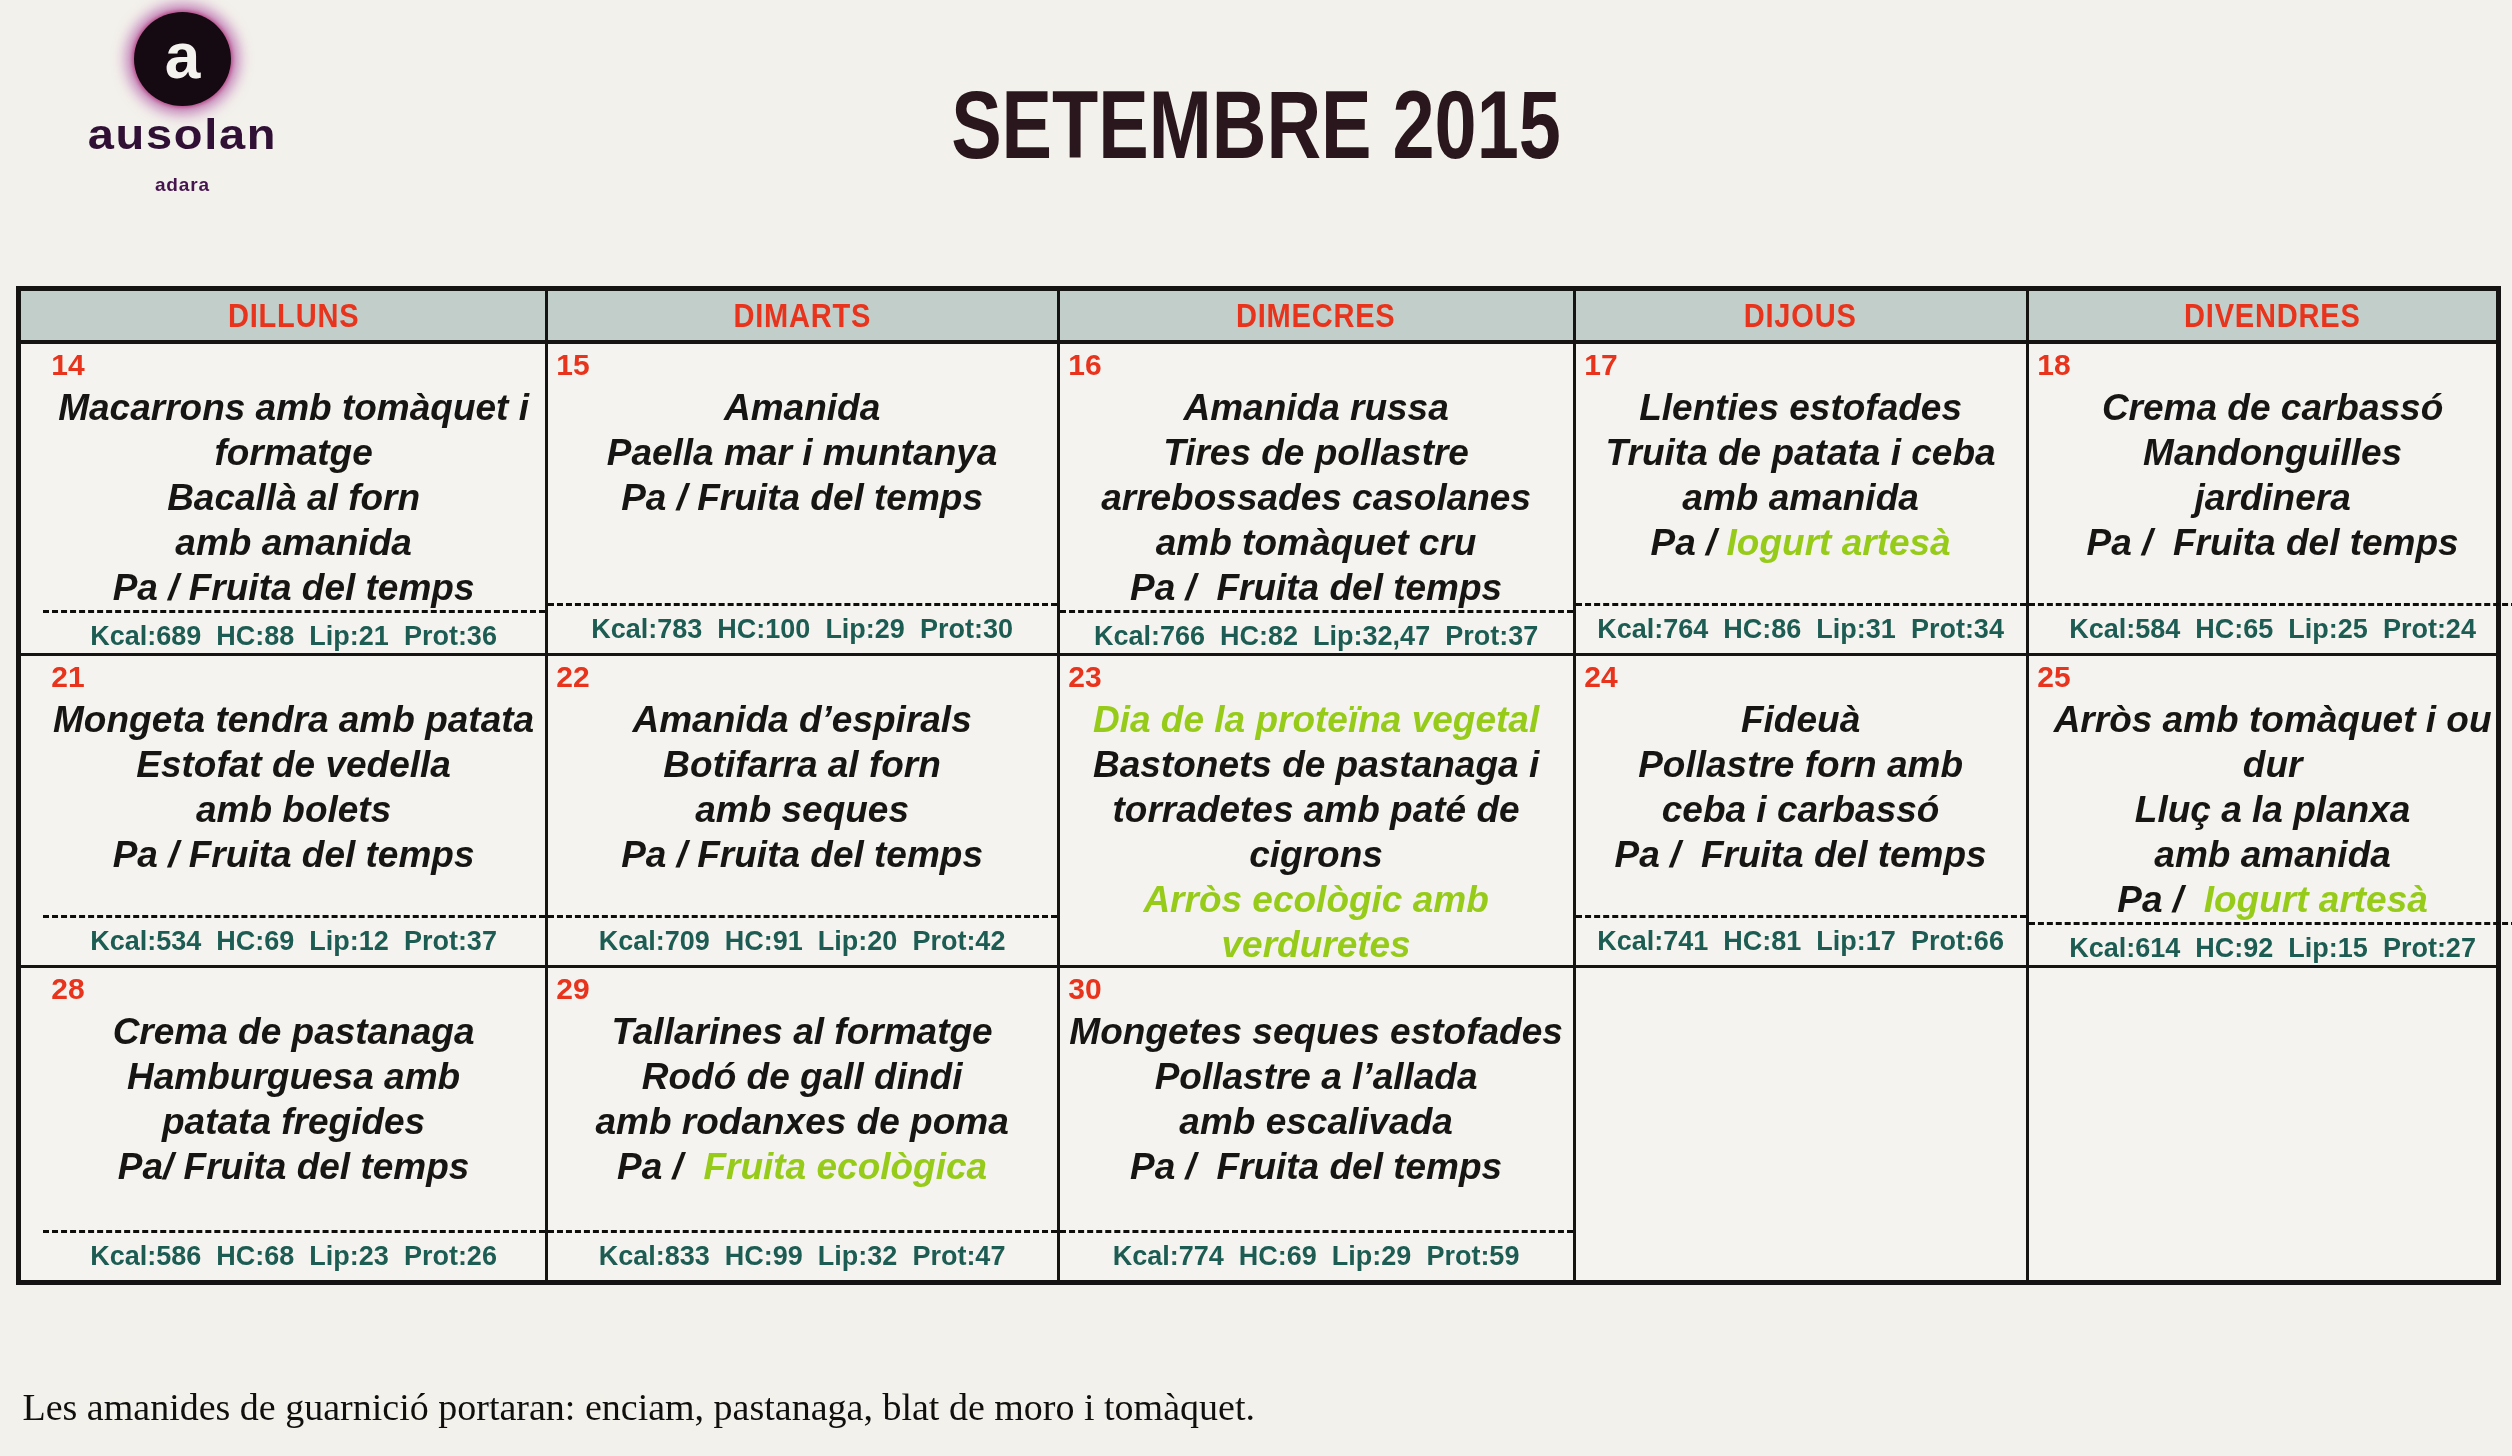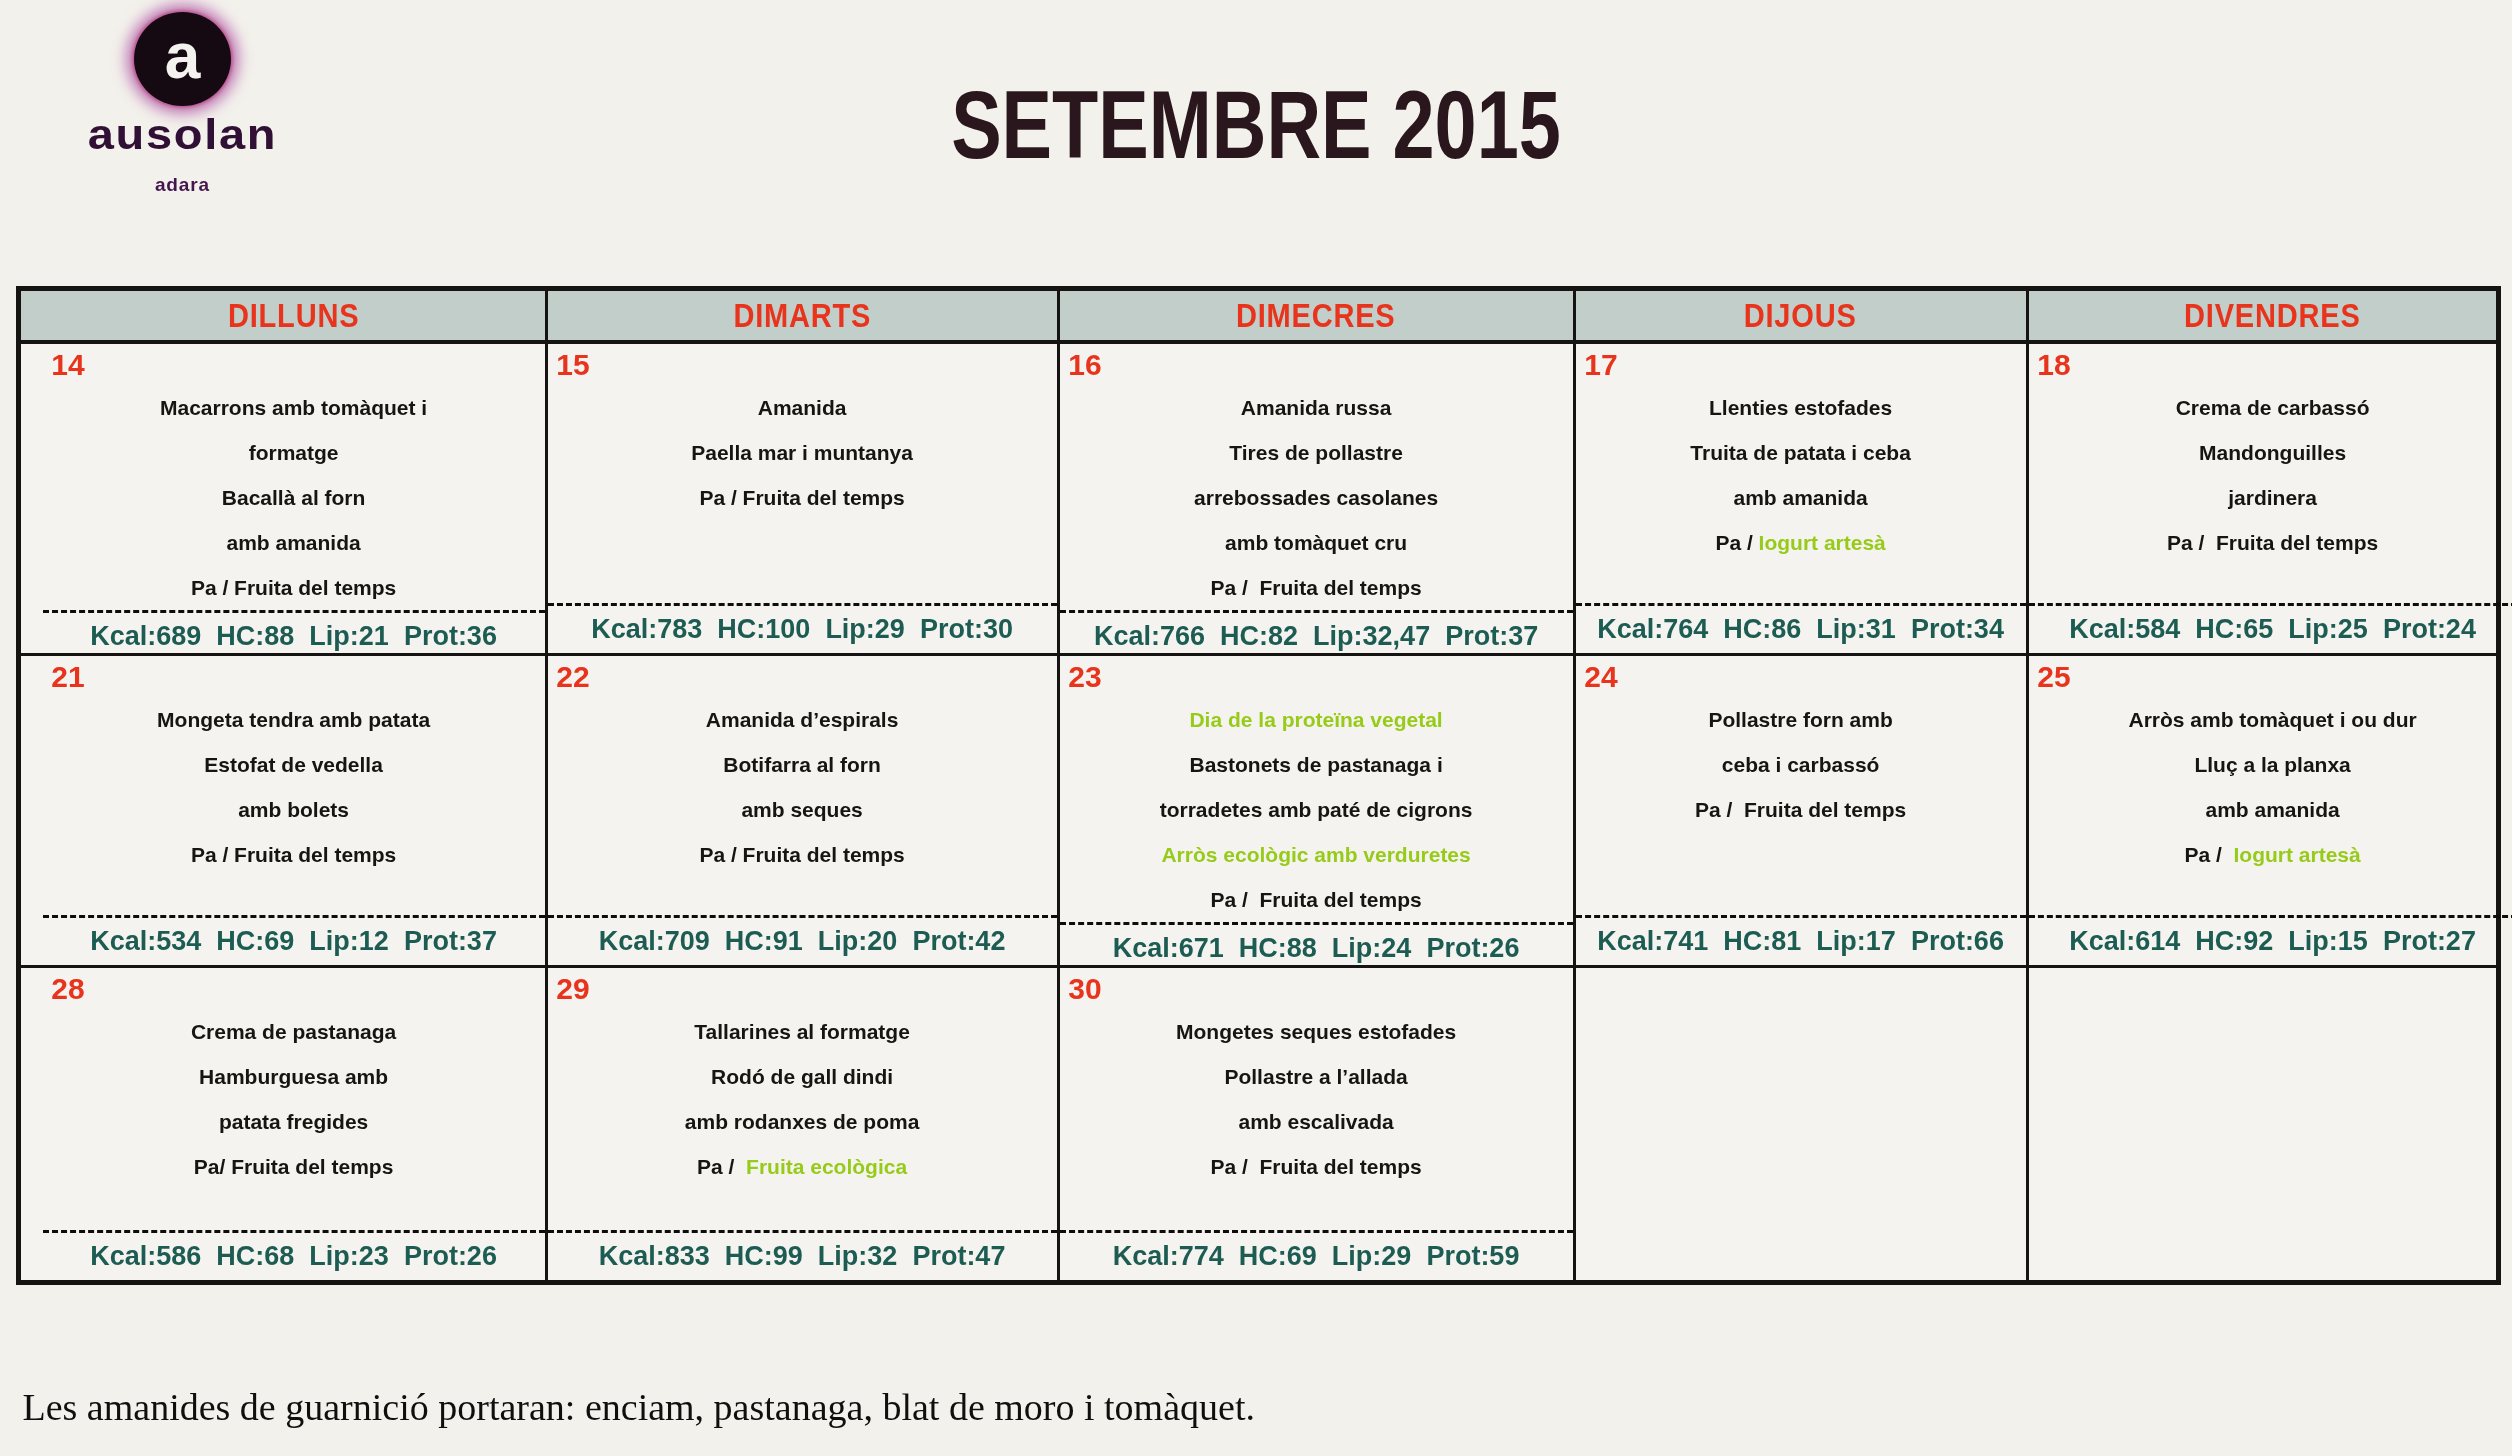--- a/index.html
+++ b/index.html
@@ -65,22 +65,23 @@
     position:relative;display:flex;flex-direction:column;
     border-right:3.5px solid var(--line);box-sizing:border-box;overflow:hidden;
   }
   .cal-cell:last-child{border-right:none;justify-content:space-between;}
   .day-num{
     position:absolute;top:3.5px;left:8.7px;color:var(--red);
     font-weight:bold;font-size:30px;line-height:1.1;
   }
   .cell-lines{
     flex:1 1 auto;padding:41px 5.2px 0 5.2px;text-align:center;
-    font-weight:bold;font-size:21px;line-height:45px;color:var(--ink);
+    font-weight:bold;font-size:37px;line-height:45px;color:var(--ink);
     white-space:pre-wrap;
+    font-style:italic;
   }
   .menu-line{min-height:45px;}
   .seg-green{color:var(--green);}
   .kcal{
     flex:0 0 47px;height:47px;border-top:3.5px dashed #0e0d0b;
     display:flex;align-items:center;justify-content:center;
     color:var(--teal);font-weight:bold;font-size:27px;white-space:pre;
     transform:none;
   }
   .kcal.empty{border-top:none;}
@@ -162,21 +163,21 @@
             <div class="cell-lines"><div class="menu-line"><span class="seg-ink">Amanida d’espirals</span></div><div class="menu-line"><span class="seg-ink">Botifarra al forn</span></div><div class="menu-line"><span class="seg-ink">amb seques</span></div><div class="menu-line"><span class="seg-ink">Pa / Fruita del temps</span></div></div>
             <div class="kcal">Kcal:709  HC:91  Lip:20  Prot:42</div>
           </div>
           <div class="cal-cell">
             <div class="day-num">23</div>
             <div class="cell-lines"><div class="menu-line"><span class="seg-green">Dia de la proteïna vegetal</span></div><div class="menu-line"><span class="seg-ink">Bastonets de pastanaga i</span></div><div class="menu-line"><span class="seg-ink">torradetes amb paté de cigrons</span></div><div class="menu-line"><span class="seg-green">Arròs ecològic amb verduretes</span></div><div class="menu-line"><span class="seg-ink">Pa /  Fruita del temps</span></div></div>
             <div class="kcal">Kcal:671  HC:88  Lip:24  Prot:26</div>
           </div>
           <div class="cal-cell">
             <div class="day-num">24</div>
-            <div class="cell-lines"><div class="menu-line"><span class="seg-ink">Pollastre forn amb</span></div><div class="menu-line"><span class="seg-ink">ceba i carbassó</span></div><div class="menu-line"><span class="seg-ink">Pa /  Fruita del temps</span></div></div>
+            <div class="cell-lines"><div class="menu-line"><span class="seg-ink">Fideuà</span></div><div class="menu-line"><span class="seg-ink">Pollastre forn amb</span></div><div class="menu-line"><span class="seg-ink">ceba i carbassó</span></div><div class="menu-line"><span class="seg-ink">Pa /  Fruita del temps</span></div></div>
             <div class="kcal">Kcal:741  HC:81  Lip:17  Prot:66</div>
           </div>
           <div class="cal-cell">
             <div class="day-num">25</div>
             <div class="cell-lines"><div class="menu-line"><span class="seg-ink">Arròs amb tomàquet i ou dur</span></div><div class="menu-line"><span class="seg-ink">Lluç a la planxa</span></div><div class="menu-line"><span class="seg-ink">amb amanida</span></div><div class="menu-line"><span class="seg-ink">Pa /  </span><span class="seg-green">Iogurt artesà</span></div></div>
             <div class="kcal">Kcal:614  HC:92  Lip:15  Prot:27</div>
           </div>
         </div>
         <div class="cal-row cal-week">
           <div class="cal-cell">

